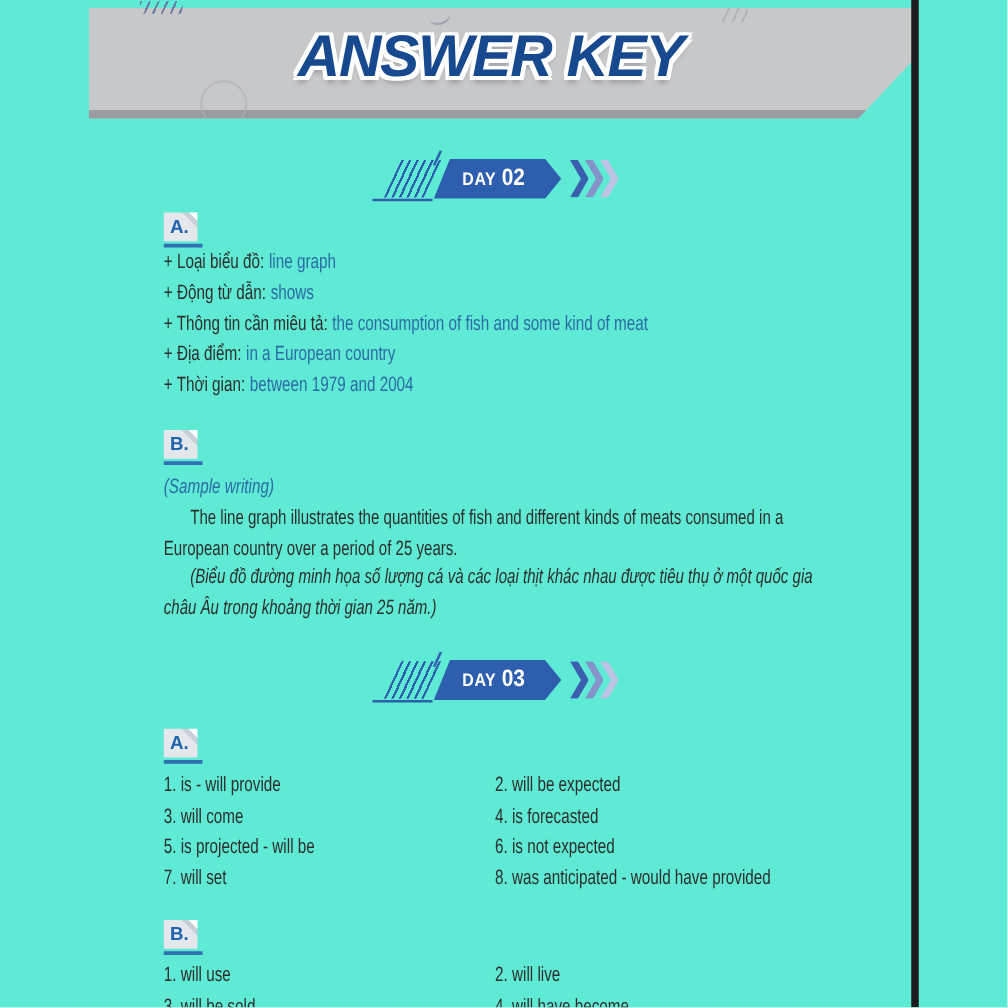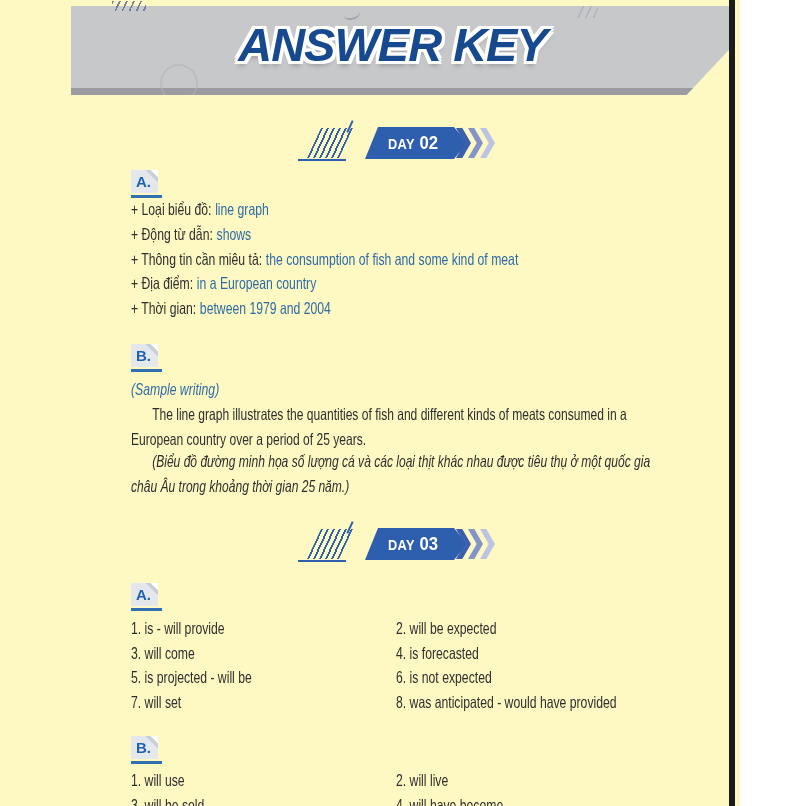--- a/index.html
+++ b/index.html
@@ -1,18 +1,18 @@
 <!DOCTYPE html>
 <html><head>
 <meta charset="utf-8">
 <style>
   html,body { margin:0; padding:0; background:#ffffff; }
   #page {
-    position:relative; width:740px; height:806px; overflow:hidden;
-    background:#fef9c3; font-family:"Liberation Sans", sans-serif; color:#2e2e2e;
+    position:relative; width:806px; height:806px; overflow:hidden;
+    background:#5eead4; font-family:"Liberation Sans", sans-serif; color:#2e2e2e;
   }
 
   
   .banner {
     position:absolute; left:71px; top:6px; width:659px; height:89px;
     background:#c7c8ca;
     clip-path:polygon(0 0, 100% 0, 100% 48%, 93.4% 100%, 0 100%);
   }
   .banner-shadow { position:absolute; left:0; bottom:0; width:100%; height:7px; background:#9b9ba1; }
   .banner-title {
@@ -48,21 +48,21 @@
   
   .day-badge { position:absolute; left:301px; width:200px; height:33px; }
   .day-badge > div { position:absolute; }
   .db-tail-top  { left:48px; top:-7px; width:2px; height:13px; background:#2d5fae; transform:rotate(25deg); }
   .db-hatch {
     left:13px; top:1px; width:32px; height:30px; transform:skewX(-25deg);
     background:repeating-linear-gradient(90deg, #2d5fae 0 2px, transparent 2px 6px);
   }
   .db-tail-bottom { left:-3px; top:32px; width:48px; height:2px; background:#2d5fae; }
   .db-rect {
-    left:64px; top:0; width:102px; height:32px; background:#2d5fae;
+    left:46px; top:0; width:102px; height:32px; background:#2d5fae;
     clip-path:polygon(13px 0, calc(100% - 13px) 0, 100% 50%, calc(100% - 13px) 100%, 0 100%);
     display:flex; align-items:center; justify-content:center; color:#fff;
   }
   .db-text { font-weight:700; transform:scaleX(.88); white-space:nowrap; padding-right:8px; display:inline-flex; align-items:baseline; }
   .db-day { font-size:14.5px; letter-spacing:.5px; }
   .db-num { font-size:19px; margin-left:5px; }
   .db-chev { top:1px; width:15px; height:30px; clip-path:polygon(0 0, 42% 0, 100% 50%, 42% 100%, 0 100%, 58% 50%); }
   .c1 { left:155px; background:#3a5fae; }
   .c2 { left:167px; background:#8593cb; }
   .c3 { left:179px; background:#bdc4e3; }

